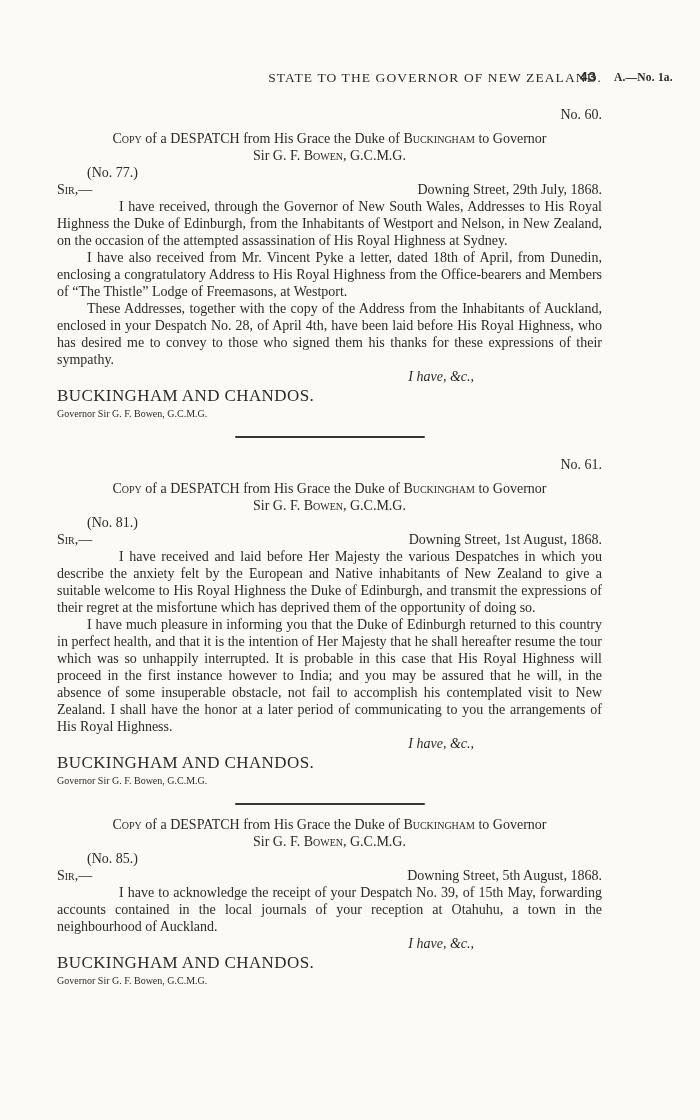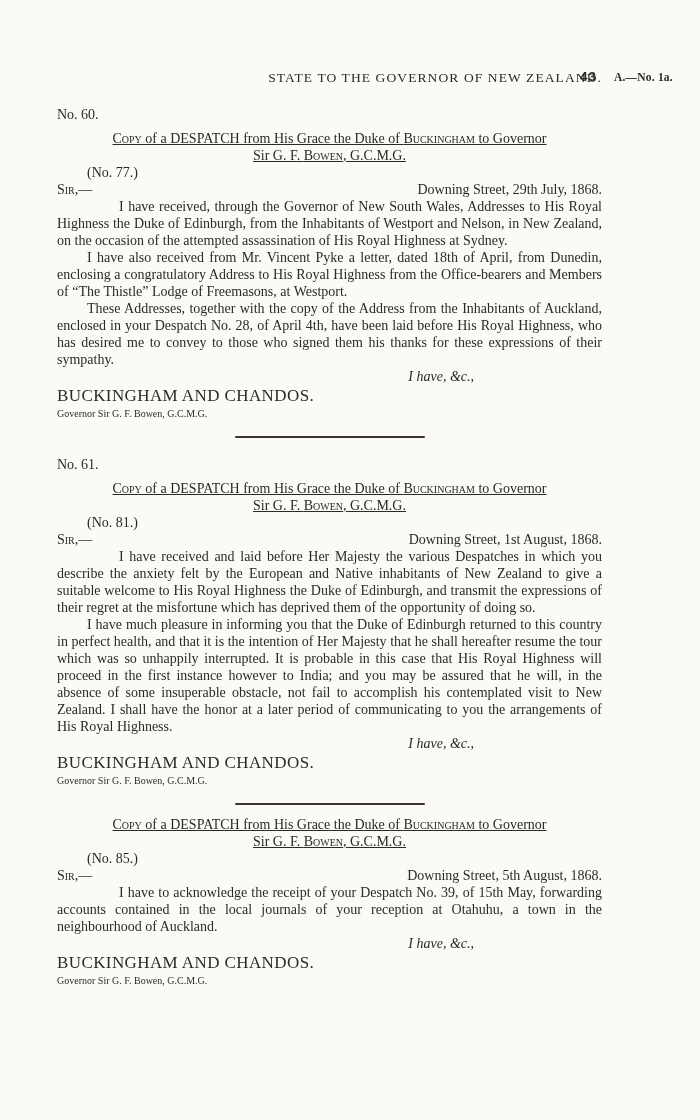--- a/index.html
+++ b/index.html
@@ -45,33 +45,33 @@
   .rh-mark {
     position: absolute;
     left: calc(100% + 12px);
     top: 1px;
     white-space: nowrap;
     font-weight: bold;
     font-size: 11.5px;
     letter-spacing: 0.2px;
   }
   .no-head {
-    text-align: left;
+    text-align: right;
     margin: 18px 0 7px;
     font-size: 14px;
     font-weight: normal;
     line-height: 17px;
   }
   .d-heading {
     text-align: center;
     margin: 0;
     font-size: 14px;
     line-height: 17px;
   }
-  .d-heading .line { display: block; text-decoration: underline; }
+  .d-heading .line { display: block; }
   .sc { font-variant: small-caps; }
   .ref {
     margin: 0;
     padding-left: 30px;
     font-size: 14px;
     line-height: 17px;
   }
   .sal-row {
     position: relative;
     font-size: 14px;

